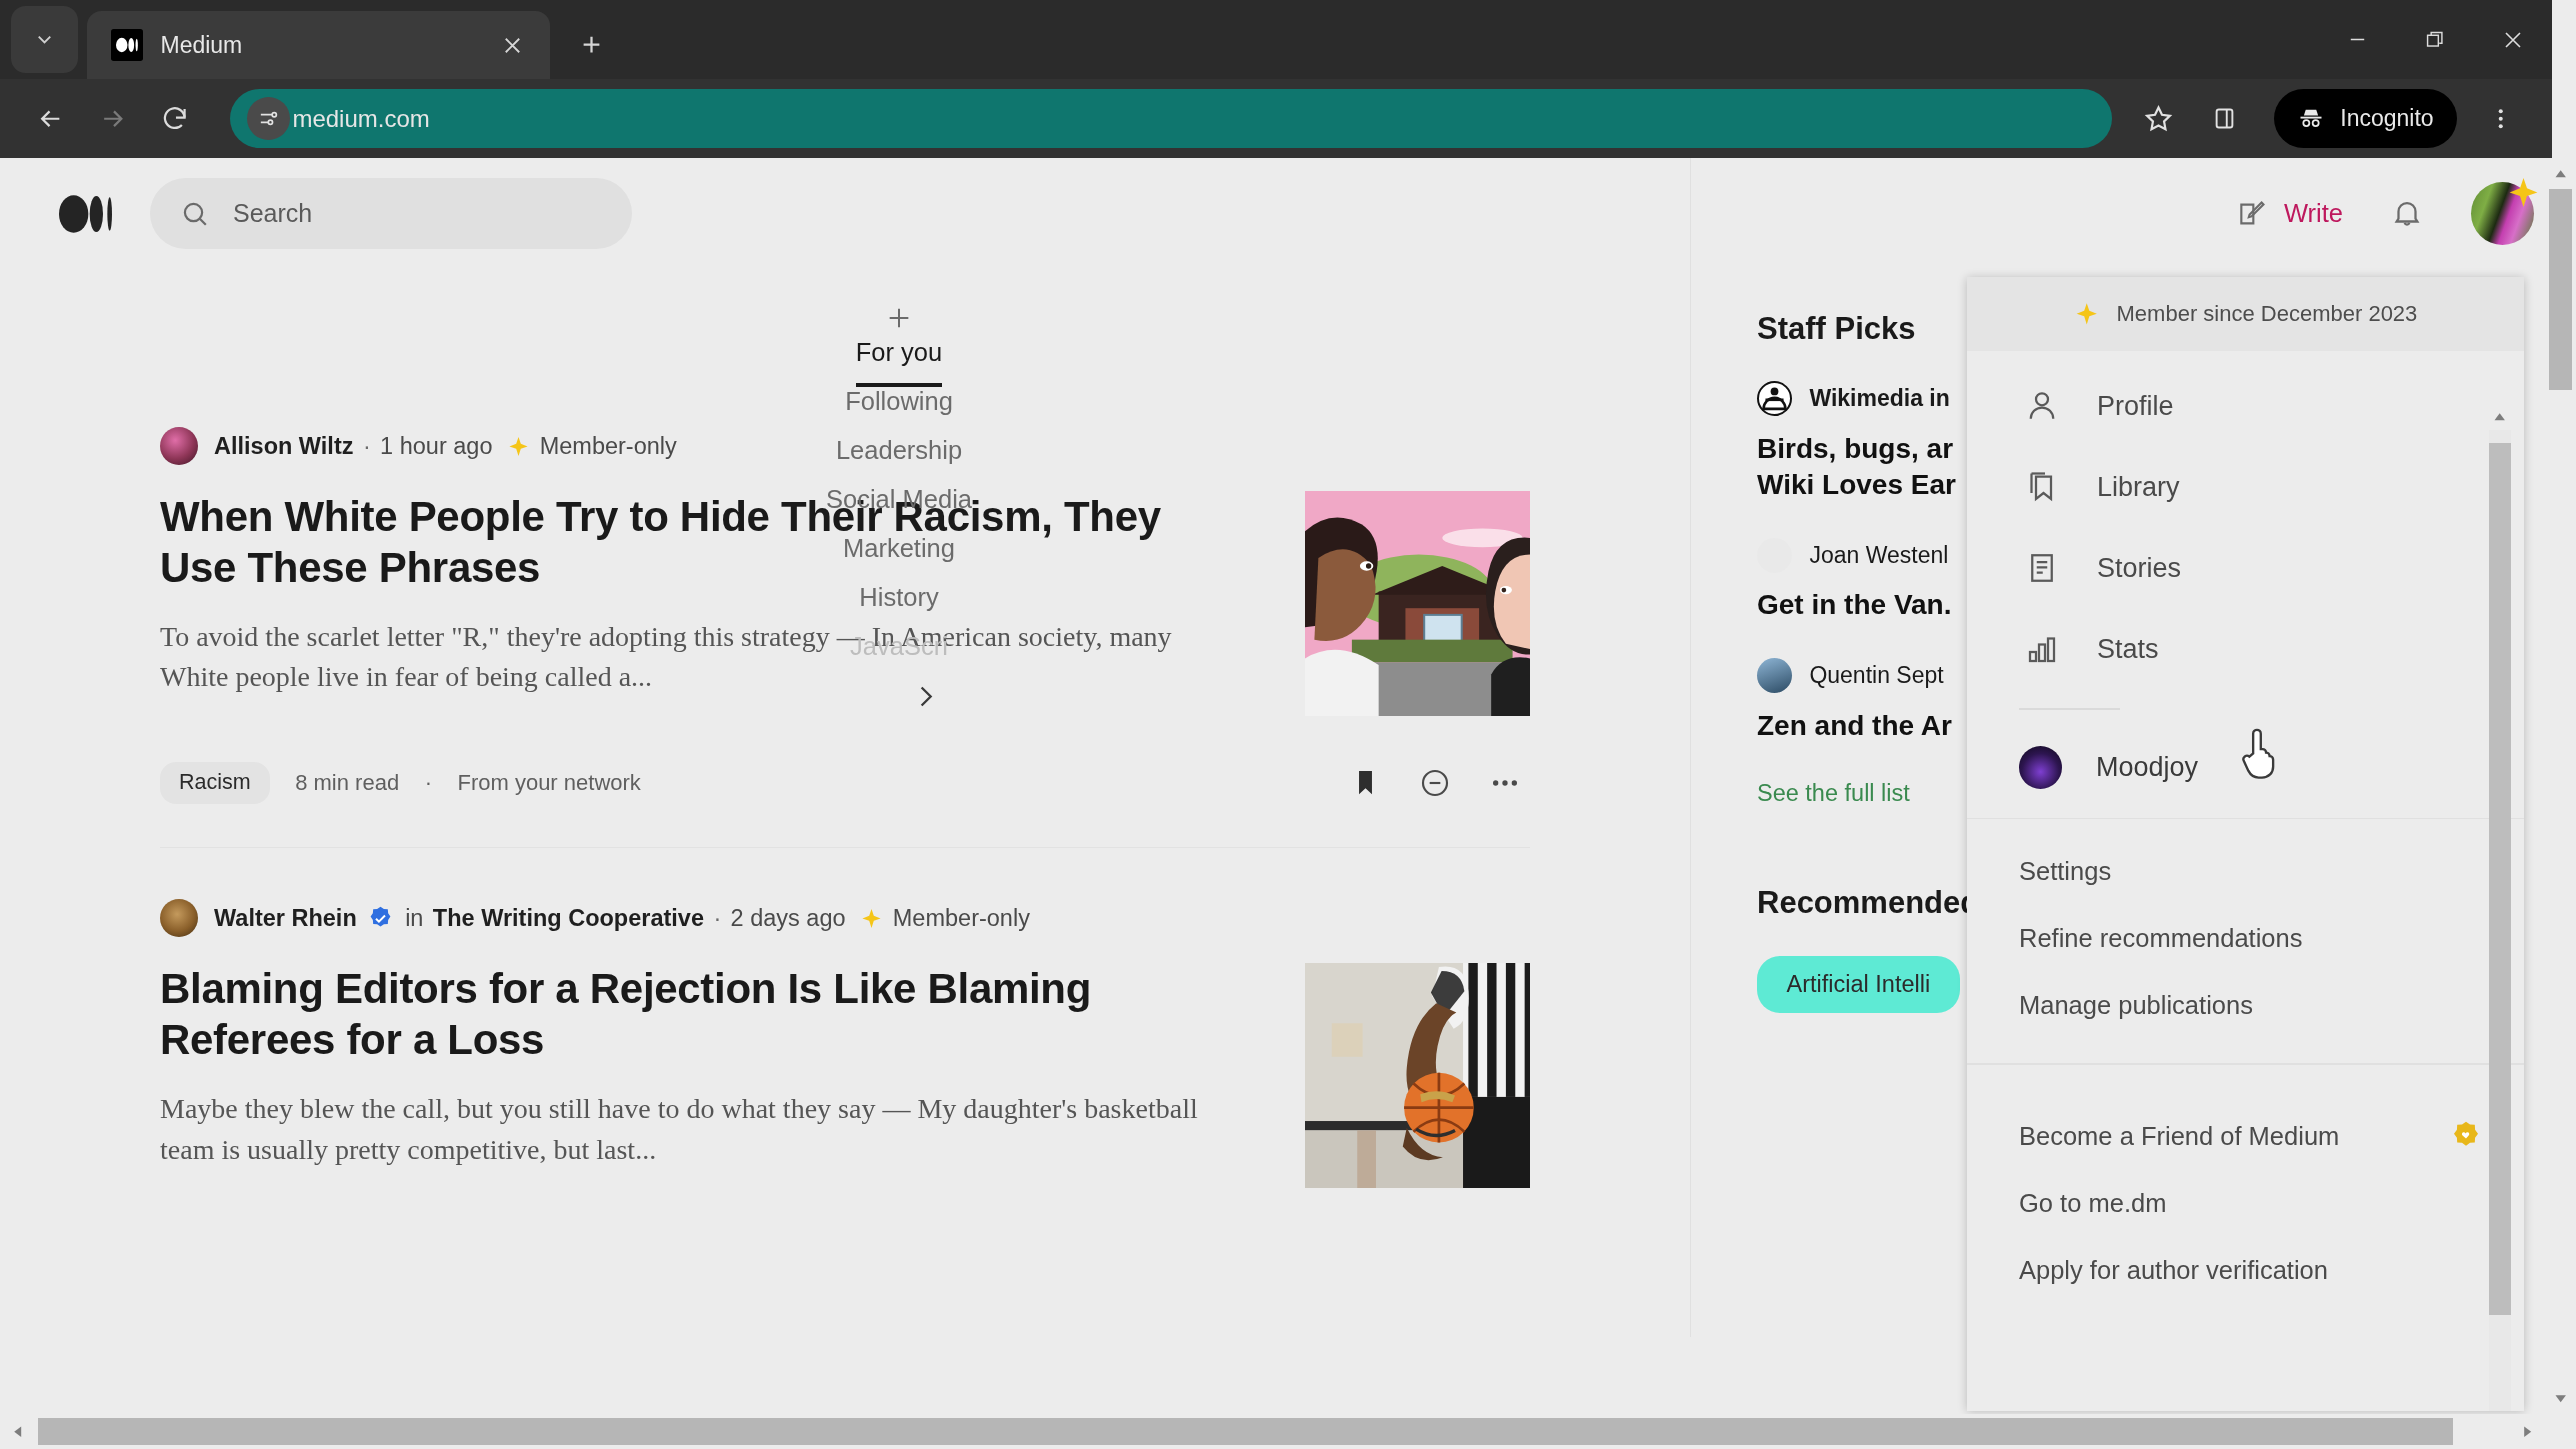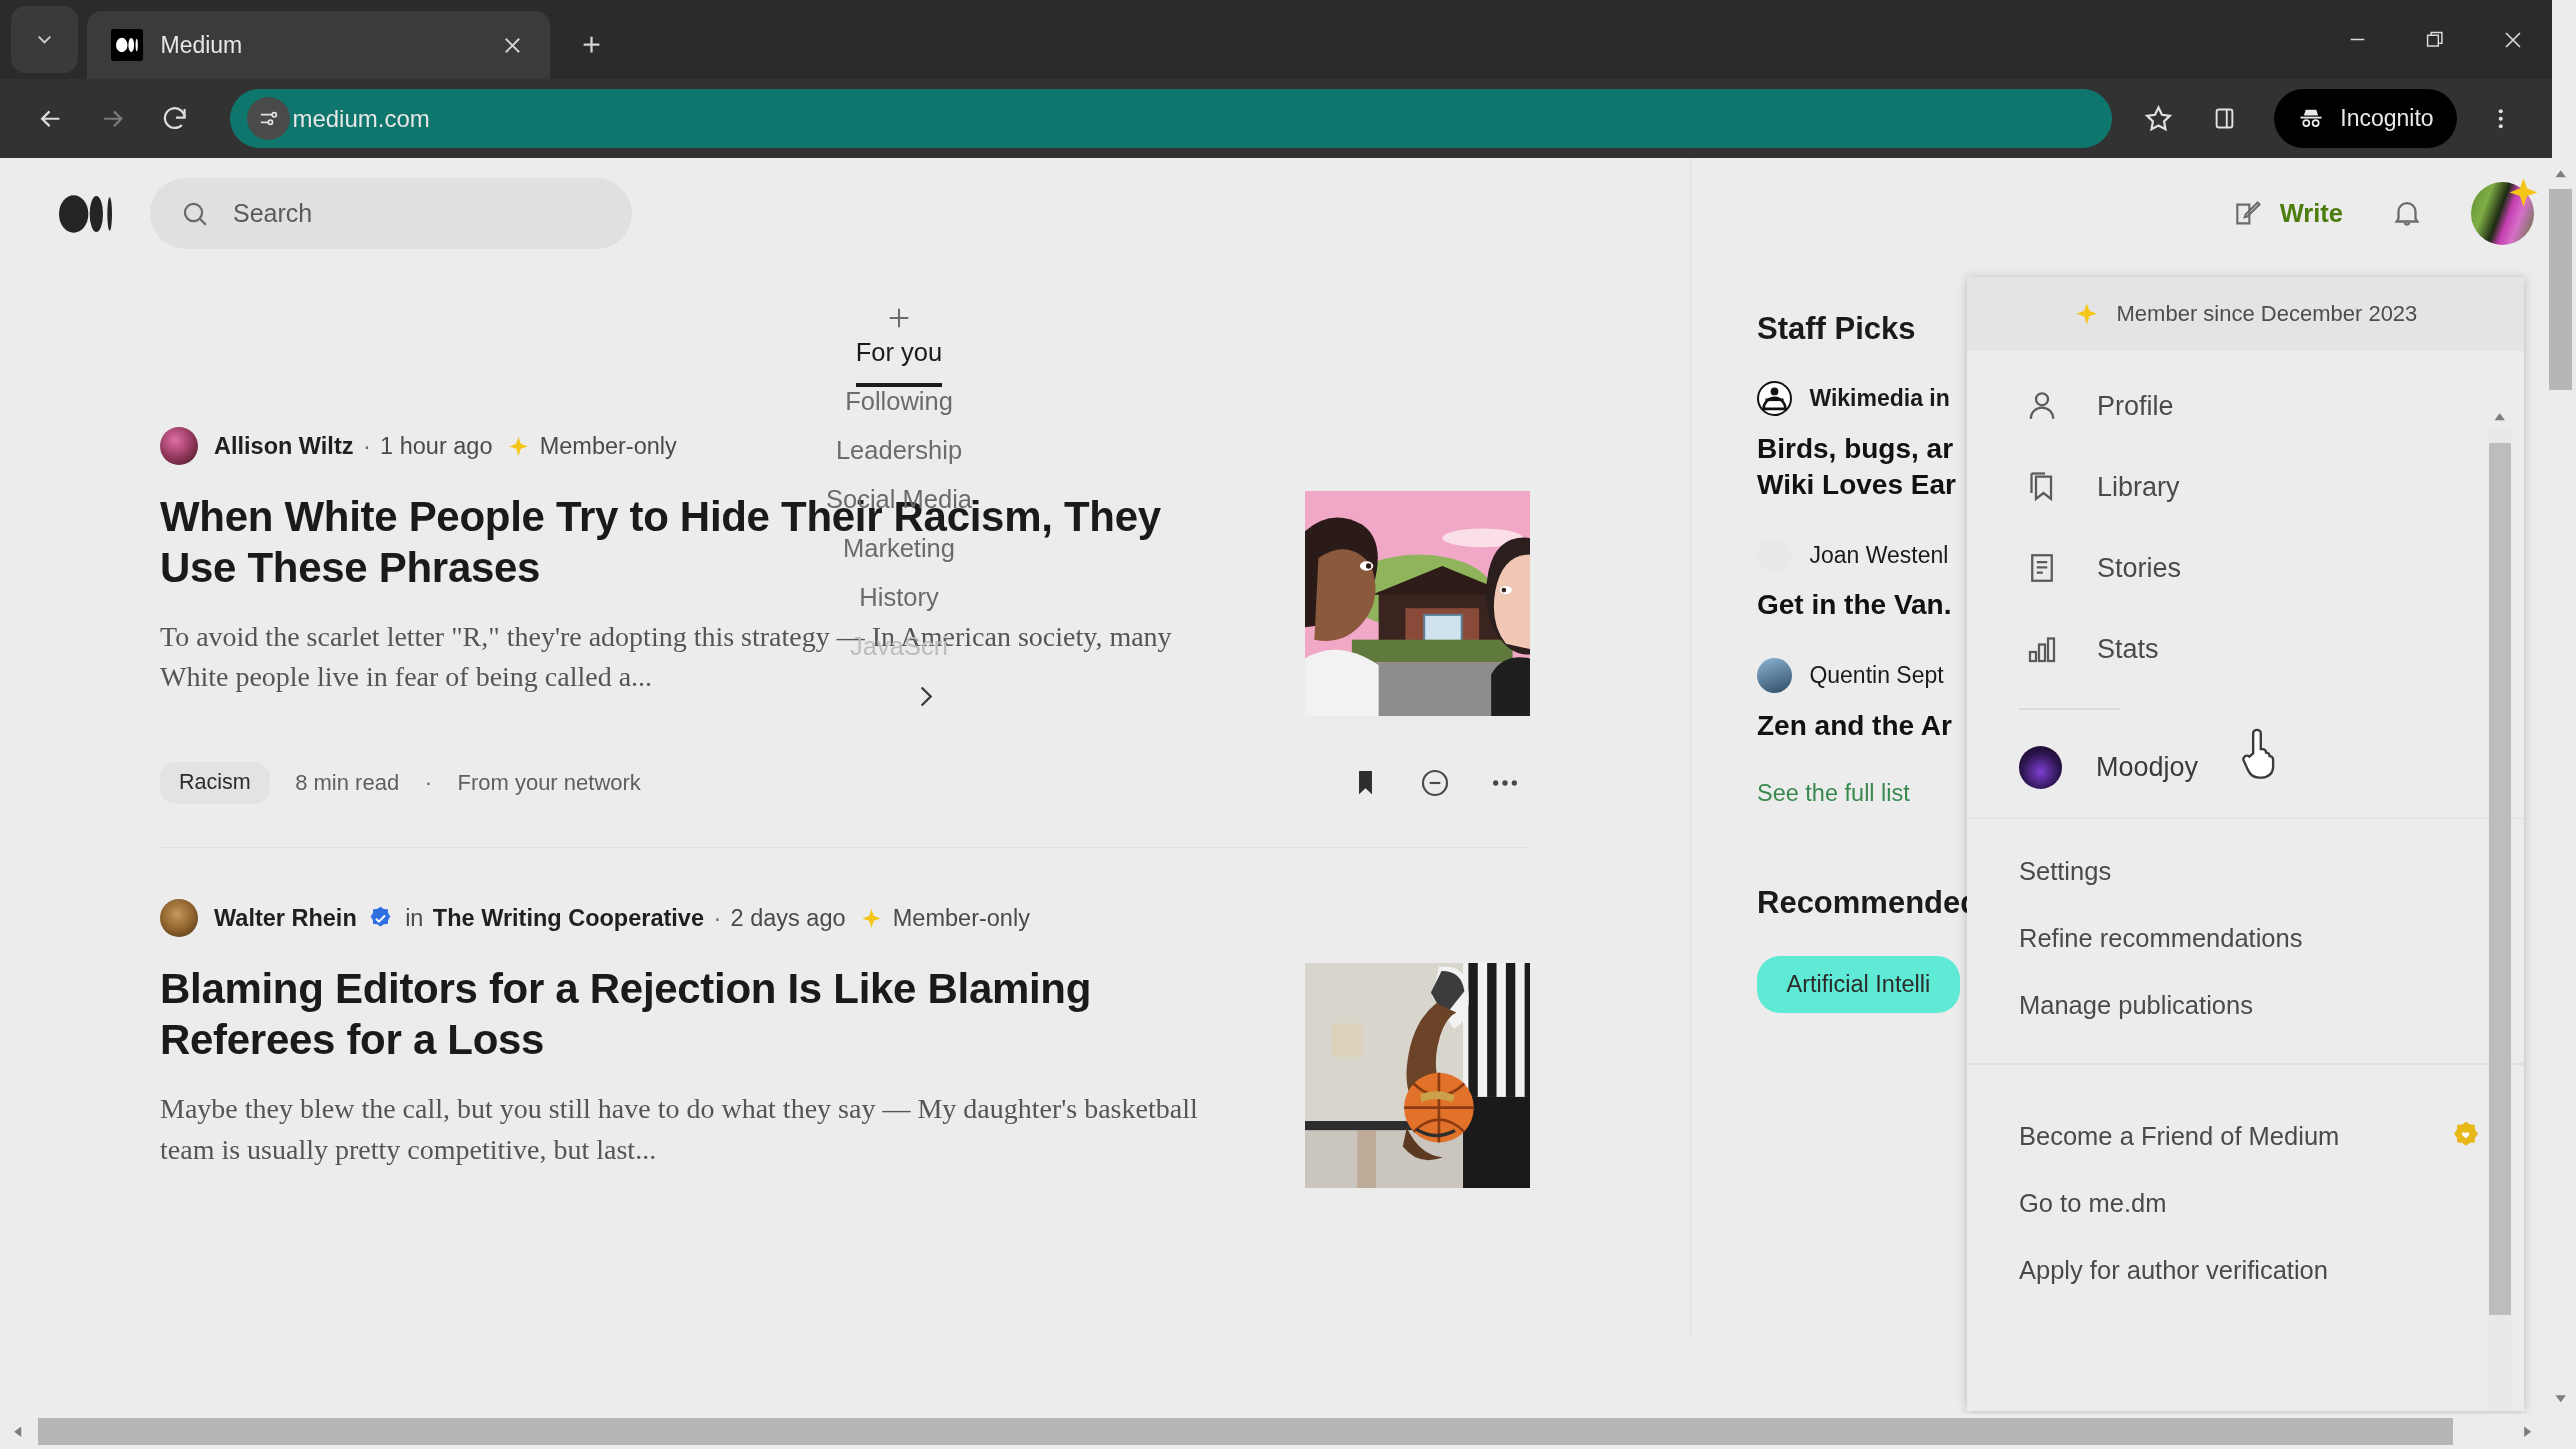--- a/index.html
+++ b/index.html
@@ -78,21 +78,21 @@
     background:#ececec; position:relative;
   }
   .m-logo { width:56px; height:40px; flex:0 0 auto; margin-right:35px; }
   .m-search {
     width:482px; height:71px; background:#e0e0e0; border-radius:36px;
     display:flex; align-items:center; padding:0 29.5px; gap:24px;
   }
   .m-search-ph { color:#5a5a5a; font-size:25px; }
   .m-header-right { margin-left:auto; display:flex; align-items:center; gap:47px; }
   .write-btn { display:flex; align-items:center; gap:16px; }
-  .write-btn span { color:#4d7c0f; font-size:25.5px;font-weight:bold; }
+  .write-btn span { color:#be185d; font-size:25.5px; }
   .avatar-wrap { position:relative; width:63px; height:63px; }
   .avatar-img {
     width:63px; height:63px; border-radius:50%; overflow:hidden;
     background:linear-gradient(110deg,#5e8a33 0%,#7fae45 26%,#1d2a12 46%,#c43fb0 58%,#d76fc8 72%,#4f7c2c 100%);
   }
   .star-badge { position:absolute; right:-6.7px; top:-6.7px; width:35px; height:35px; }
 
   
   .m-body { display:flex; height:1179px; }
   .m-left { width:1690px; position:relative; }

